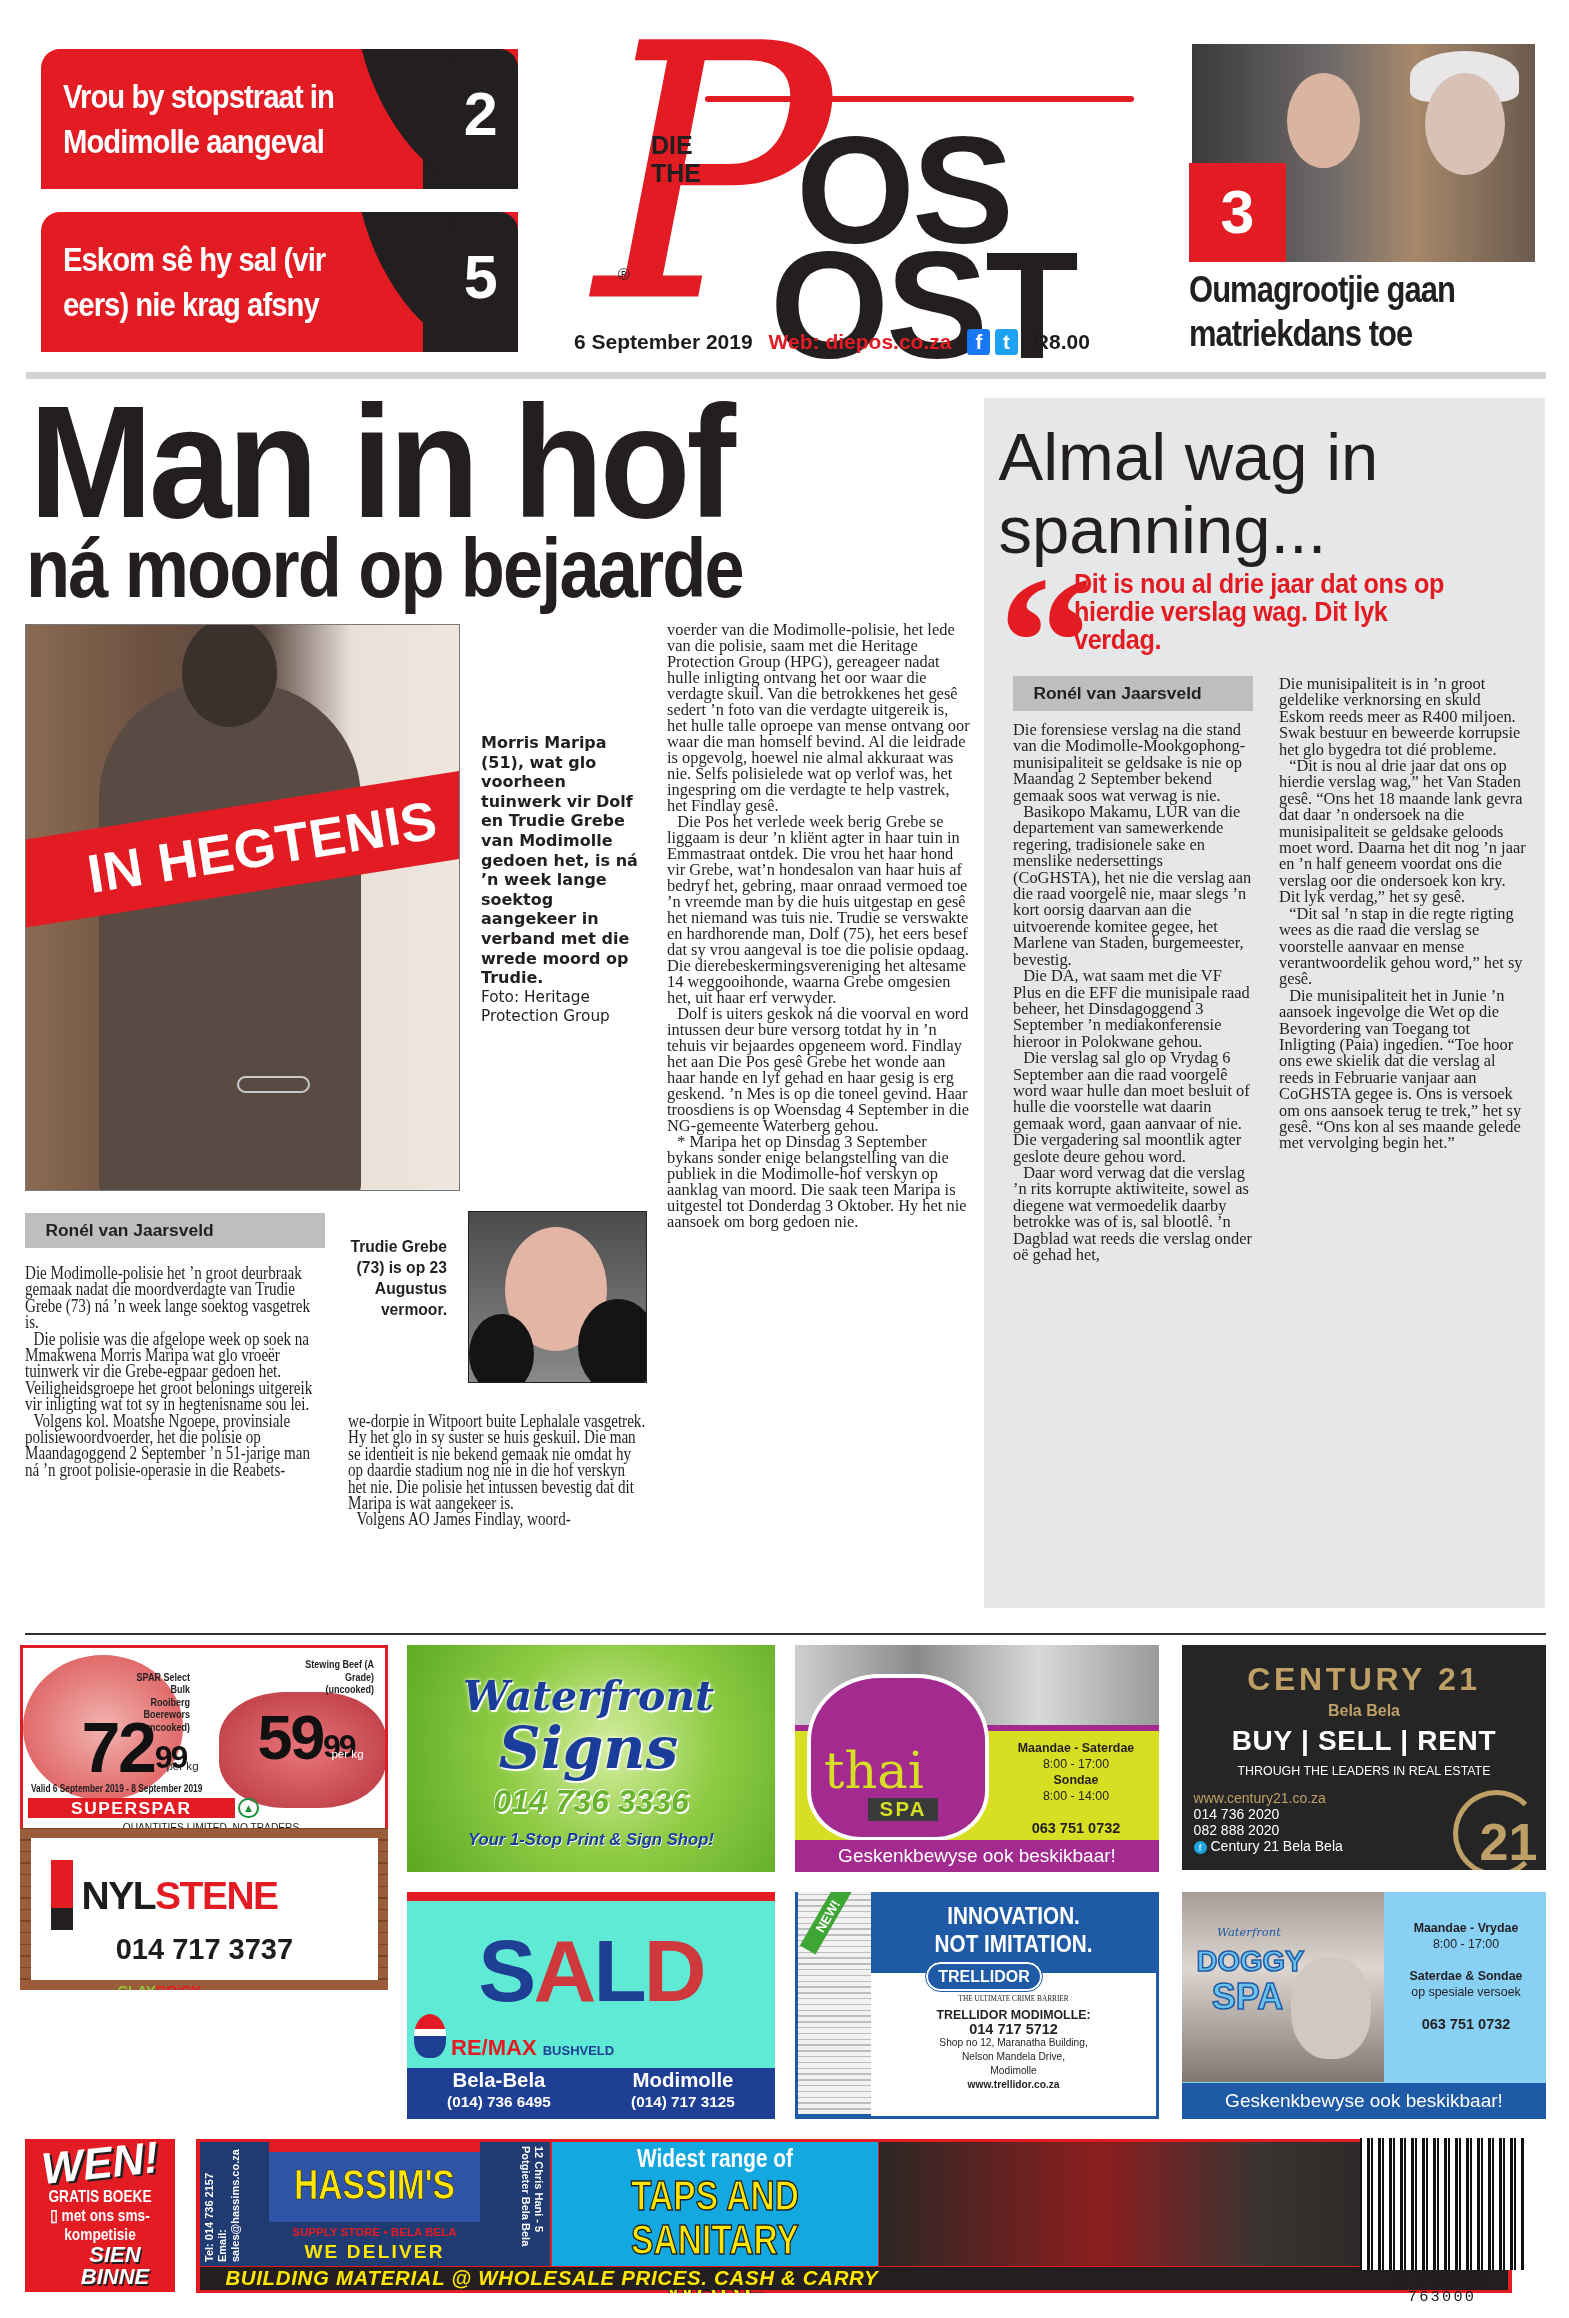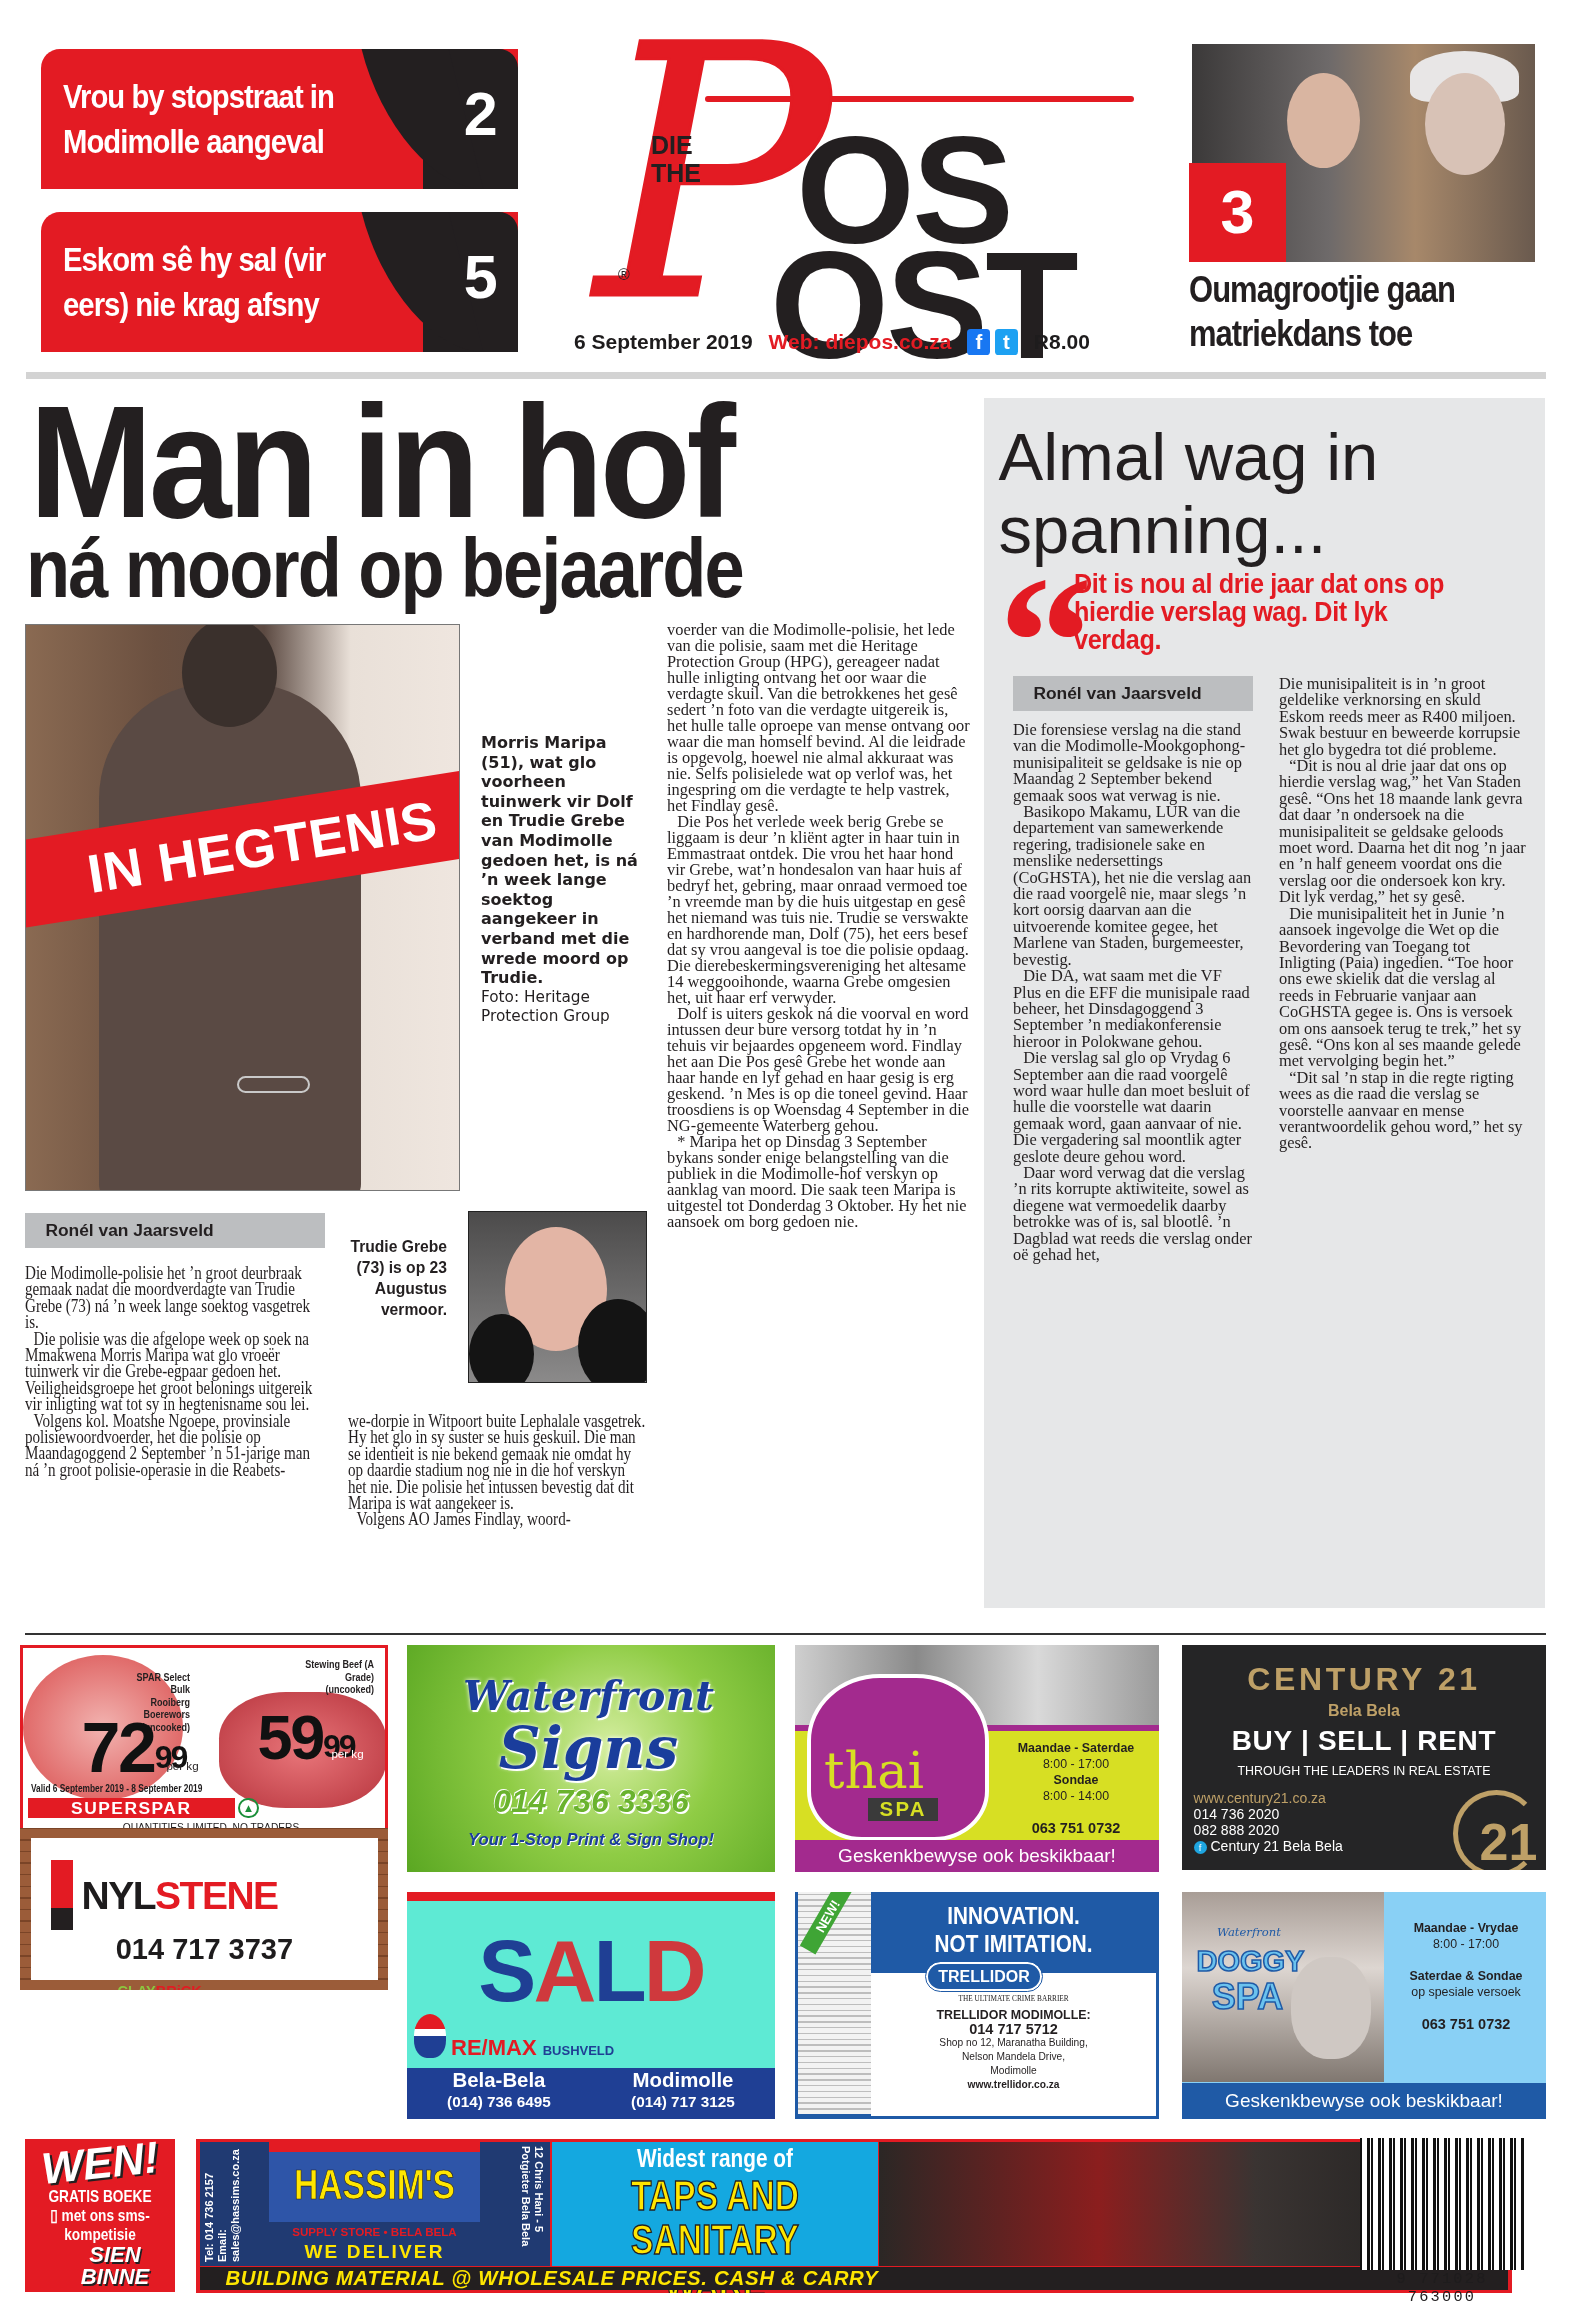--- a/index.html
+++ b/index.html
@@ -277,22 +277,22 @@
   <div class="body-text" style="left:29px; top:324px; width:240px; font-size:16.4px; line-height:16.4px;">
     <p>Die forensiese verslag na die stand van die Modimolle-Mookgophong-munisipaliteit se geldsake is nie op Maandag 2 September bekend gemaak soos wat verwag is nie.</p>
     <p>Basikopo Makamu, LUR van die departement van samewerkende regering, tradisionele sake en menslike nedersettings (CoGHSTA), het nie die verslag aan die raad voorgelê nie, maar slegs ’n kort oorsig daarvan aan die uitvoerende komitee gegee, het Marlene van Staden, burgemeester, bevestig.</p>
     <p>Die DA, wat saam met die VF Plus en die EFF die munisipale raad beheer, het Dinsdagoggend 3 September ’n mediakonferensie hieroor in Polokwane gehou.</p>
     <p>Die verslag sal glo op Vrydag 6 September aan die raad voorgelê word waar hulle dan moet besluit of hulle die voorstelle wat daarin gemaak word, gaan aanvaar of nie. Die vergadering sal moontlik agter geslote deure gehou word.</p>
     <p>Daar word verwag dat die verslag ’n rits korrupte aktiwiteite, sowel as diegene wat vermoedelik daarby betrokke was of is, sal blootlê. ’n Dagblad wat reeds die verslag onder oë gehad het,</p>
   </div>
   <div class="body-text" style="left:295px; top:278px; width:247px; font-size:16.4px; line-height:16.4px;">
     <p>Die munisipaliteit is in ’n groot geldelike verknorsing en skuld Eskom reeds meer as R400 miljoen. Swak bestuur en beweerde korrupsie het glo bygedra tot dié probleme.</p>
     <p>“Dit is nou al drie jaar dat ons op hierdie verslag wag,” het Van Staden gesê. “Ons het 18 maande lank gevra dat daar ’n ondersoek na die munisipaliteit se geldsake geloods moet word. Daarna het dit nog ’n jaar en ’n half geneem voordat ons die verslag oor die ondersoek kon kry. Dit lyk verdag,” het sy gesê.</p>
+    <p>“Dit sal ’n stap in die regte rigting wees as die raad die verslag se voorstelle aanvaar en mense verantwoordelik gehou word,” het sy gesê.</p>
     <p>Die munisipaliteit het in Junie ’n aansoek ingevolge die Wet op die Bevordering van Toegang tot Inligting (Paia) ingedien. “Toe hoor ons ewe skielik dat die verslag al reeds in Februarie vanjaar aan CoGHSTA gegee is. Ons is versoek om ons aansoek terug te trek,” het sy gesê. “Ons kon al ses maande gelede met vervolging begin het.”</p>
-    <p>“Dit sal ’n stap in die regte rigting wees as die raad die verslag se voorstelle aanvaar en mense verantwoordelik gehou word,” het sy gesê.</p>
   </div>
 </div>
 
 <div class="rule-dark" style="left:25px; top:1633px; width:1521px;"></div>
 
 <div class="ad spar">
   <div class="meat1"></div>
   <div class="meat2"></div>
   <div class="lbl" style="right:195px; top:23px; width:73px;">SPAR Select Bulk Rooiberg Boerewors (uncooked)</div>
   <div class="lbl" style="right:11.6px; top:10.2px; width:87px;">Stewing Beef (A Grade) (uncooked)</div>

